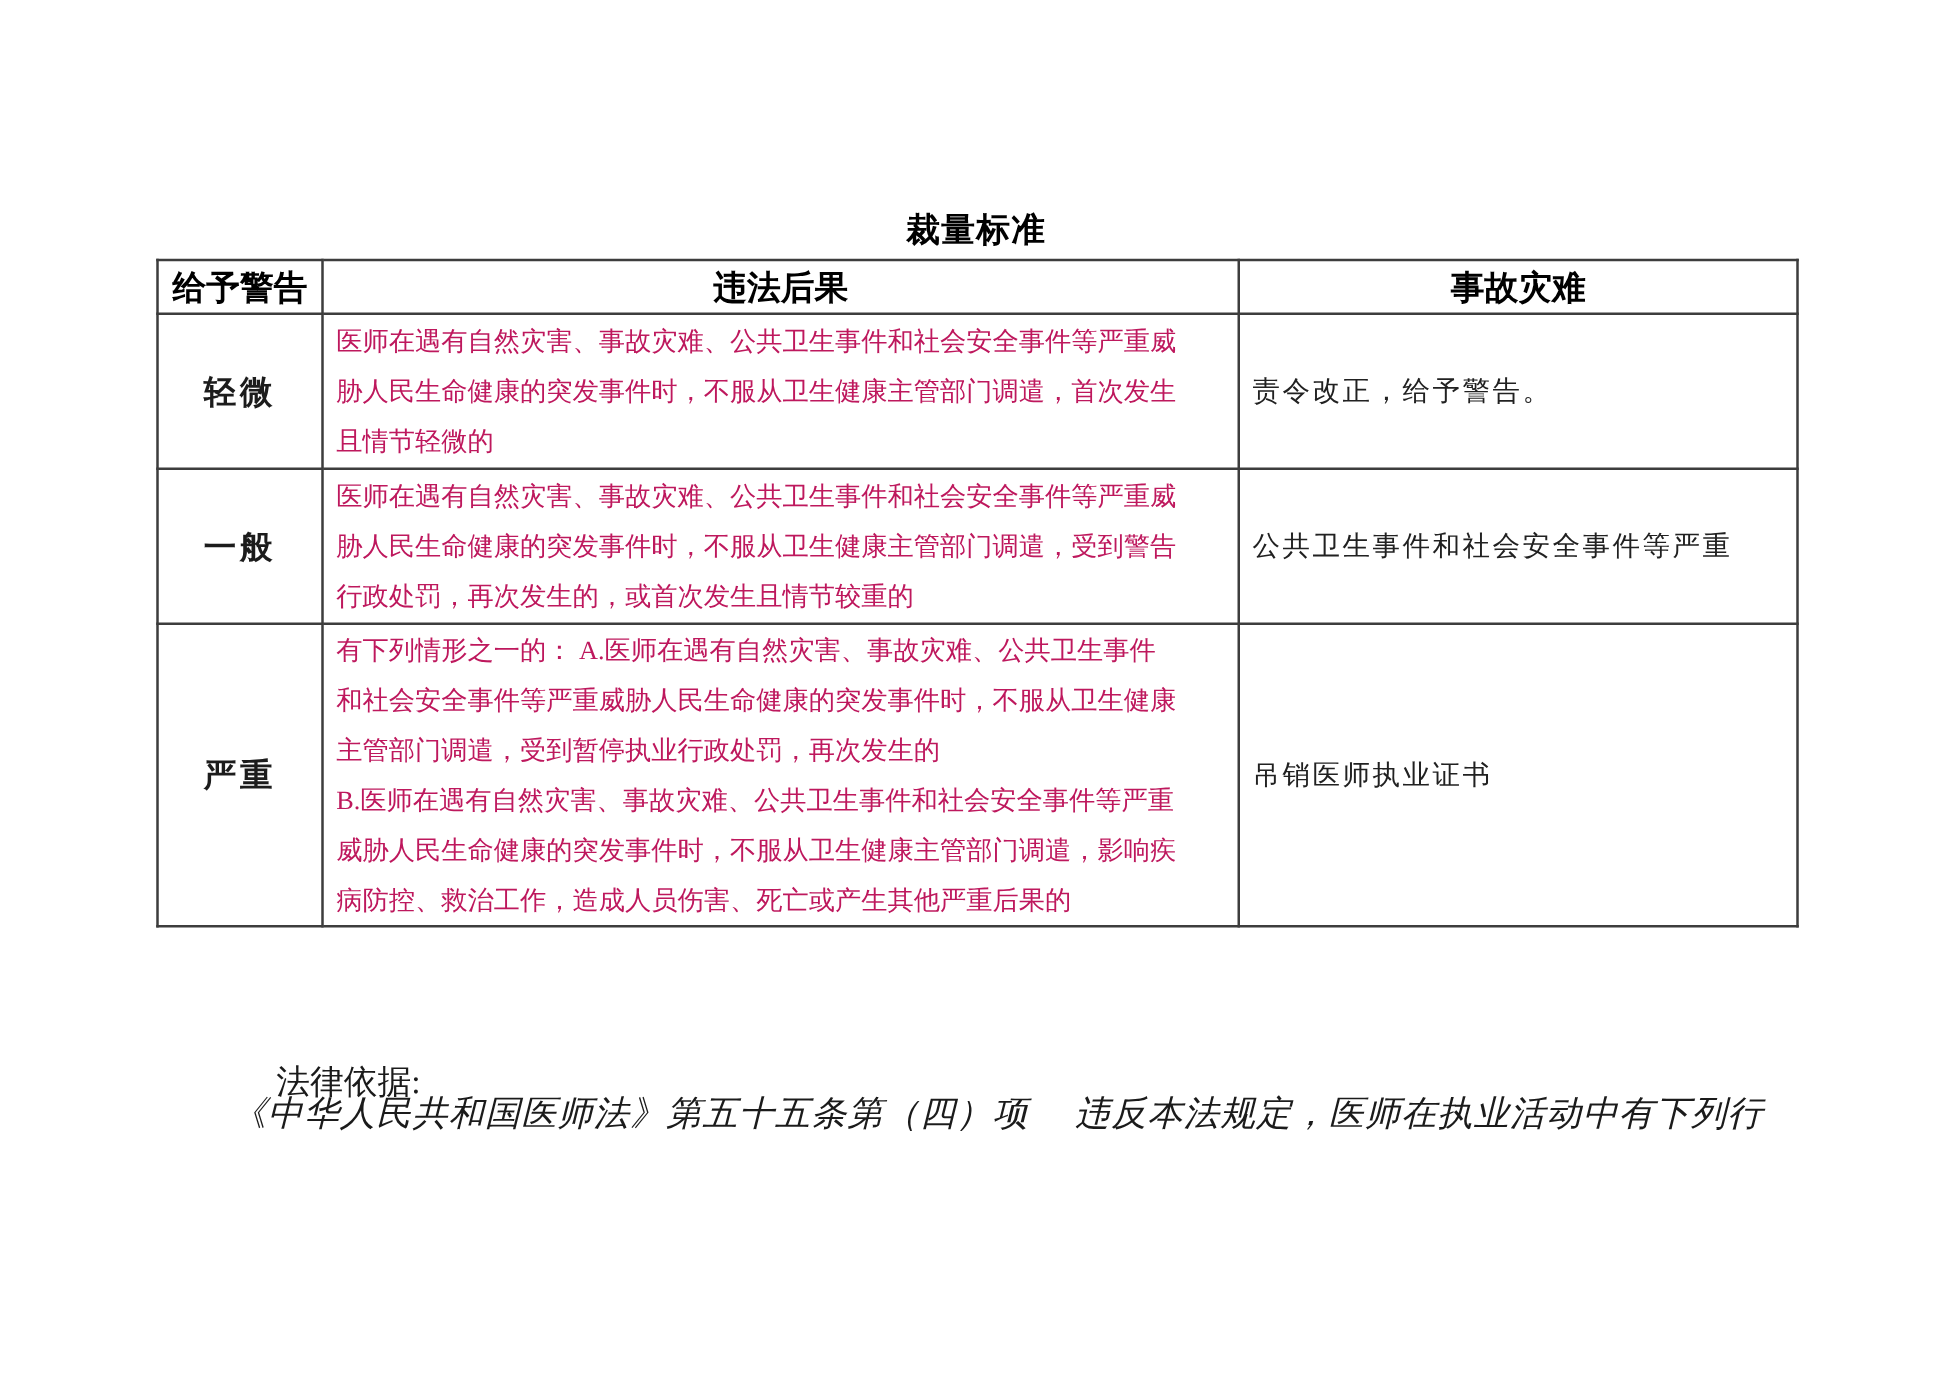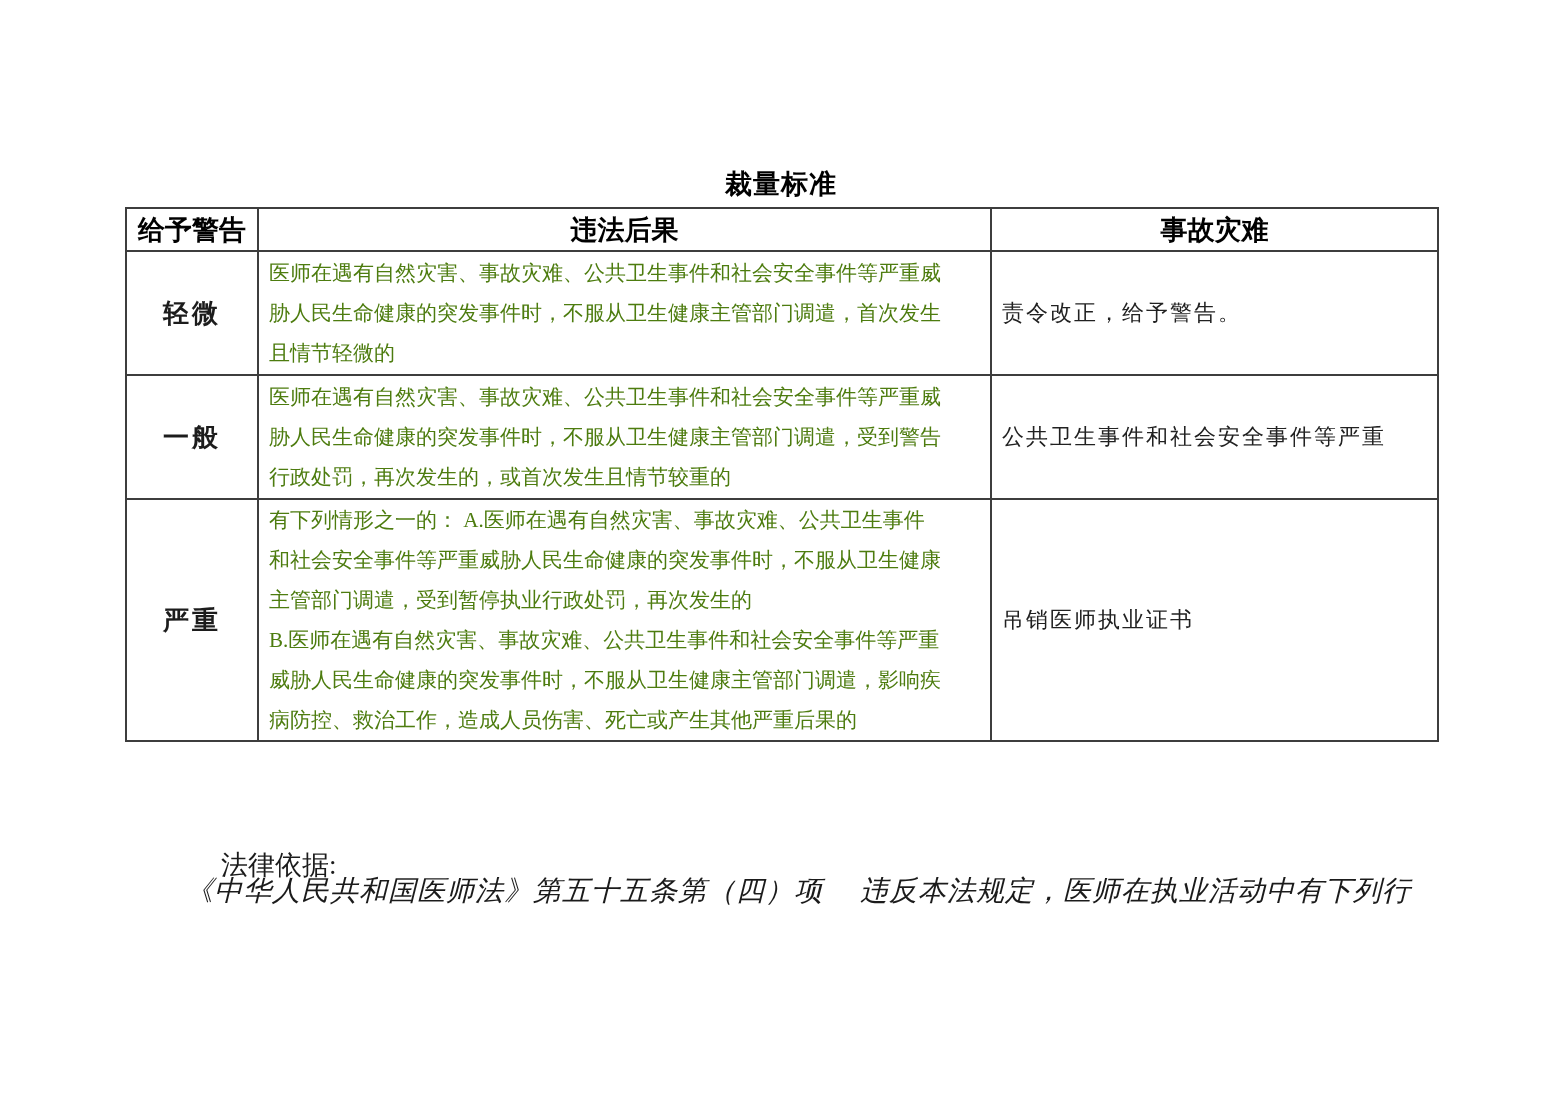--- a/index.html
+++ b/index.html
@@ -70,21 +70,21 @@
     color: #1c1c1c;
     padding: 0;
   }
   td.consequence {
     font-size: 21px;
     line-height: 40px;
     padding: 0 12px 0 10px;
     white-space: pre-line;
     text-align: justify;
     text-align-last: left;
-    color: #4d7c0f;
+    color: #be185d;
   }
   td.range {
     font-size: 22px;
     line-height: 32px;
     letter-spacing: 2px;
     padding: 12px 10px;
     color: #212121;
   }
 
   

